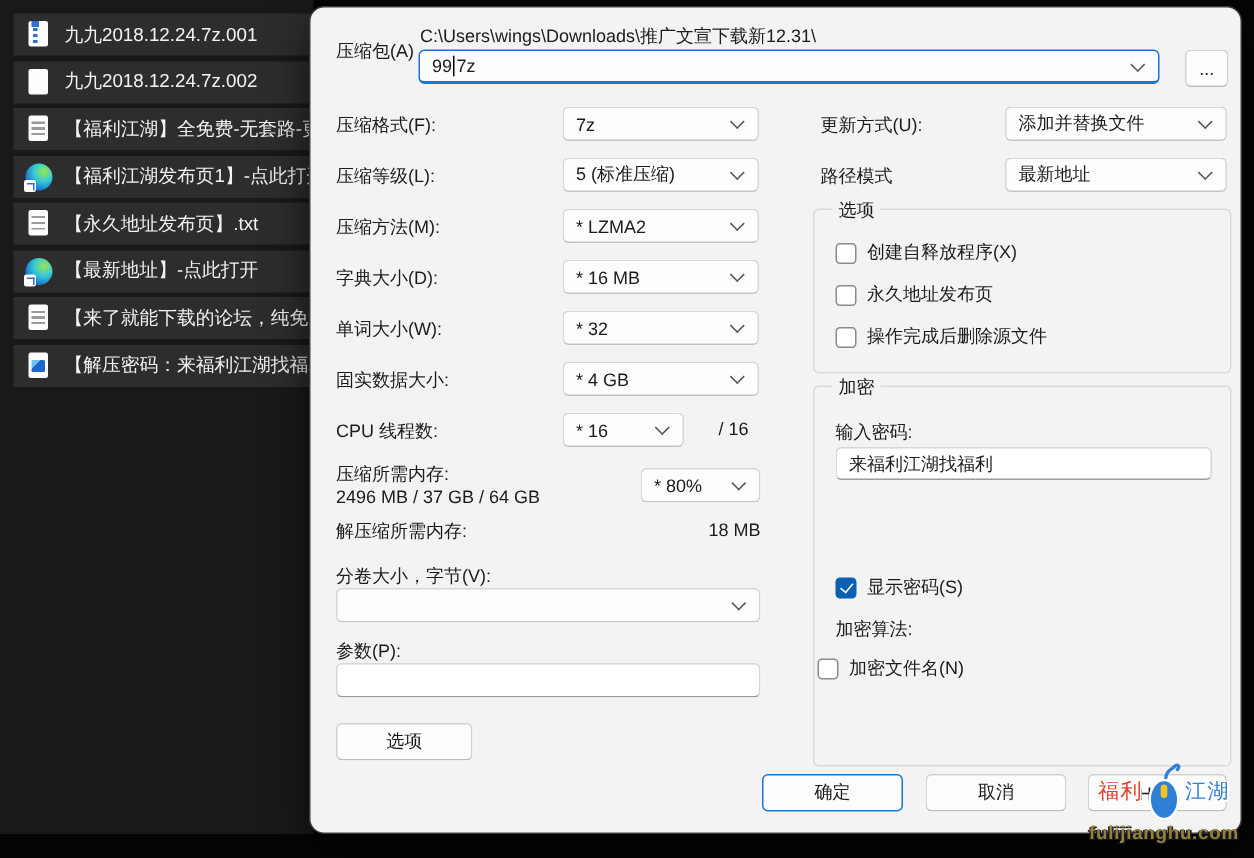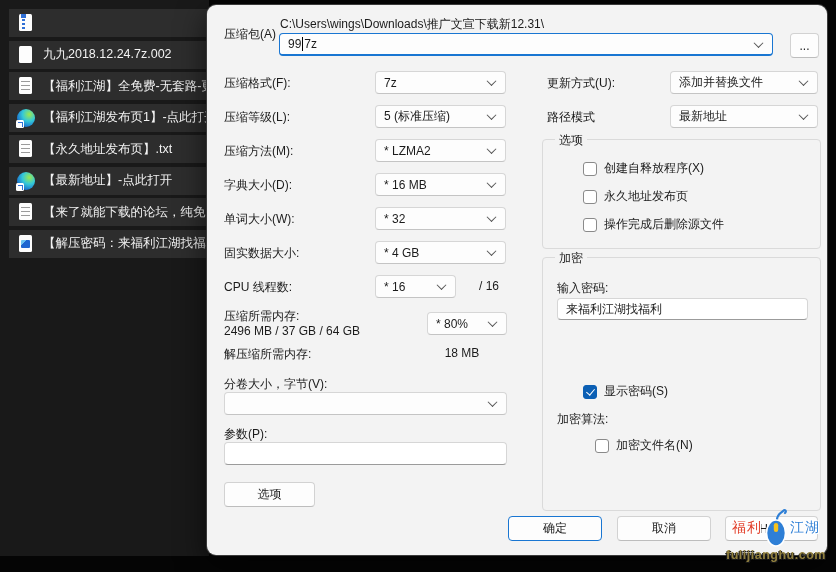--- a/index.html
+++ b/index.html
@@ -43,21 +43,21 @@
   .caret { display:inline-block; width:1px; height:14px; background:#000; vertical-align:-3px; margin:0 1px; }
 
   .btn { position:absolute; height:25px; background:#fdfdfd; border:1px solid #d2d2d2; border-bottom-color:#bdbdbd;
          border-radius:4px; font-size:12px; color:#1b1b1b; display:flex; align-items:center; justify-content:center;
          cursor:default; }
   .btn.default { border:1px solid #1976d2; }
 
   .group { position:absolute; border:1px solid #dadada; border-radius:4px; }
   .gtitle { position:absolute; top:-8px; left:12px; background:#f3f3f3; padding:0 4px; font-size:12px; color:#1b1b1b; }
 
-  .cbrow { position:absolute; display:flex; align-items:center;margin-left:26px; }
+  .cbrow { position:absolute; display:flex; align-items:center; }
   .cb { width:14px; height:14px; border:1px solid #8a8a8a; border-radius:3px; background:#fff; flex:0 0 14px; position:relative; }
   .cb.checked { background:#0b5fb4; border-color:#0b5fb4; }
   .cb.checked::before { content:""; position:absolute; left:3.5px; top:1.5px; width:4px; height:7px;
         border-right:1.7px solid #fff; border-bottom:1.7px solid #fff; transform:rotate(40deg); }
   .cbrow .cblabel { font-size:12px; color:#1b1b1b; margin-left:7px; white-space:nowrap; }
 
   
   .wm { position:absolute; left:716px; top:506px; width:120px; height:64px; z-index:50; text-align:center; }
   .wm-row { display:flex; align-items:center; justify-content:center; height:44px; }
   .wm-cn { font-size:14px; font-weight:normal; letter-spacing:1px;
@@ -68,20 +68,21 @@
             text-shadow:1px 1px 0 #1a1a1a, -1px 1px 0 #1a1a1a; letter-spacing:.5px; }
 </style>
 </head>
 <body>
 
 <div class="explorer">
   <div class="file-row" style="top:9px">
     <span class="ficon">
         <span class="pg zip"></span>
       </span>
+    <span class="fname">九九2018.12.24.7z.001</span>
     </div>
   <div class="file-row" style="top:40.5px">
     <span class="ficon">
         <span class="pg"></span>
       </span>
     <span class="fname">九九2018.12.24.7z.002</span>
     </div>
   <div class="file-row" style="top:72px">
     <span class="ficon">
         <span class="pg lines"></span>
@@ -178,21 +179,21 @@
   <span class="val-txt" style="left:272px; top:274px">/ 16</span>
 
   <span class="lbl" style="left:17px; top:303px">压缩所需内存:</span>
   <span class="val-txt" style="left:17px; top:319px">2496 MB / 37 GB / 64 GB</span>
   <div class="combo" style="left:220px; top:307px; width:80px">
     <span class="cval">* 80%</span>
       <span class="chev"></span>
     </div>
 
   <span class="lbl" style="left:17px; top:341px">解压缩所需内存:</span>
-  <span class="val-txt" style="left:210px; top:341px; width:90px; text-align:center">18 MB</span>
+  <span class="val-txt" style="left:210px; top:341px; width:90px; text-align:right">18 MB</span>
 
   <span class="lbl" style="left:17px; top:371px">分卷大小，字节(V):</span>
   <div class="combo" style="left:17px; top:387px; width:283px">
     <span class="cval"></span>
       <span class="chev"></span>
     </div>
 
   <span class="lbl" style="left:17px; top:421px">参数(P):</span>
   <input class="tbox" style="left: 17px; top: 437px; width: 283px;" value="">
 
@@ -230,21 +231,21 @@
 
   <div class="group" style="left:335px; top:252px; width:279px; height:254px">
     <span class="gtitle">加密</span>
     <span class="lbl" style="left:14px; top:22px">输入密码:</span>
     <input class="tbox" style="left: 14px; top: 40px; width: 251px; height: 22px;" value="来福利江湖找福利">
     <div class="cbrow" style="left:14px; top:125px">
       <span class="cb checked"></span>
       <span class="cblabel">显示密码(S)</span>
       </div>
     <span class="lbl" style="left:14px; top:153px">加密算法:</span>
-    <div class="cbrow" style="left:26px; top:179px">
+    <div class="cbrow" style="left:2px; top:179px">
       <span class="cb"></span>
       <span class="cblabel">加密文件名(N)</span>
       </div>
   </div>
 
   <div class="btn default" style="left:301px; top:511px; width:94px">
     <span>确定</span>
     </div>
   <div class="btn" style="left:410px; top:511px; width:94px">
     <span>取消</span>

